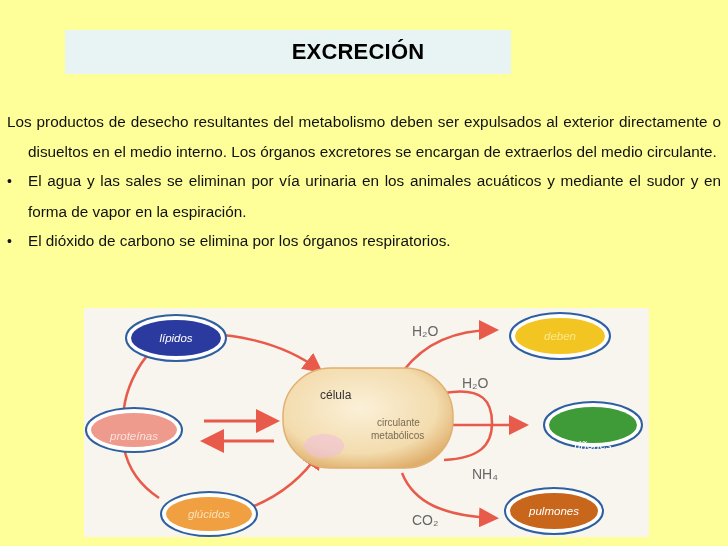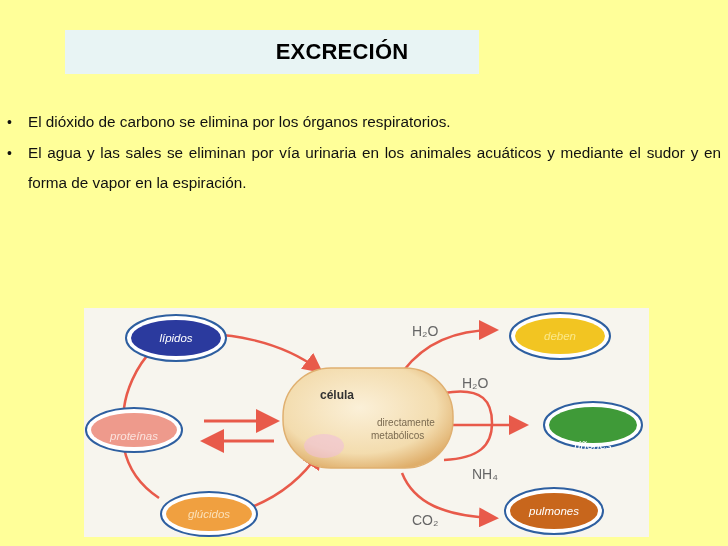--- a/index.html
+++ b/index.html
@@ -2,21 +2,21 @@
 <html><head>
 <meta charset="utf-8">
 <style>
   html, body { margin:0; padding:0; }
   body {
     width:728px; height:546px; overflow:hidden; position:relative;
     background:#ffff99;
     font-family:"Liberation Sans", sans-serif;
   }
   .title-box {
-    position:absolute; left:65px; top:30px; width:414px; height:44px;
+    position:absolute; left:65px; top:30px; width:446px; height:44px;
     background:#e8f4f4;
     display:flex; align-items:center; justify-content:center;
   }
   .title-box h1 {
     margin:0; font-size:22px; font-weight:bold; color:#000;
     letter-spacing:0.2px; position:relative; left:70px;
   }
   .body-text {
     position:absolute; left:7px; top:107px; width:714px;
     font-size:15.3px; color:#111; line-height:29.5px;
@@ -27,33 +27,34 @@
   .diagram {
     position:absolute; left:84px; top:308px; width:565px; height:229px;
     background:#f7f5ee;
   }
   .diagram svg { position:absolute; left:0; top:0; }
   .oval-label {
     position:absolute; font-size:11.5px; color:#fff; text-align:center;
     transform:translate(-50%,-50%); white-space:nowrap;font-style:italic;
   }
   .lbl { position:absolute; font-size:14px; color:#666; white-space:nowrap; }
-  .cell-title { position:absolute; font-size:12px; color:#333; font-weight:bold; }
+  .cell-title { position:absolute; font-size:12px; color:#333; font-weight:normal; }
   .cell-sub { position:absolute; font-size:10px; color:#7a6a50; line-height:13px; text-align:left; }
 </style>
 </head>
 <body>
 
 <div class="title-box">
   <h1>EXCRECIÓN</h1>
 </div>
 
 <div class="body-text">
+  <p class="para">Los productos de desecho resultantes del metabolismo deben ser expulsados al exterior directamente o disueltos en el medio interno. Los órganos excretores se encargan de extraerlos del medio circulante.</p>
+  <p class="bullet"><span class="dot">•</span><span>El agua y las sales se eliminan por vía urinaria en los animales acuáticos y mediante el sudor y en forma de vapor en la espiración.</span></p>
   <p class="bullet"><span class="dot">•</span><span>El dióxido de carbono se elimina por los órganos respiratorios.</span></p>
-  <p class="bullet"><span class="dot">•</span><span>El agua y las sales se eliminan por vía urinaria en los animales acuáticos y mediante el sudor y en forma de vapor en la espiración.</span></p>
 </div>
 
 <div class="diagram">
   <svg width="565" height="229" viewBox="0 0 565 229">
     <defs>
       <marker id="ah" markerWidth="8" markerHeight="8" refX="6" refY="4" orient="auto">
         <path d="M0,0 L8,4 L0,8 z" fill="#e85a4a"></path>
       </marker>
       <radialGradient id="cellg" cx="45%" cy="40%" r="65%">
         <stop offset="0%" stop-color="#fbf0d8"></stop>
@@ -91,21 +92,21 @@
     <ellipse cx="509" cy="117" rx="44" ry="18" fill="#3f9a38"></ellipse>
     <ellipse cx="470" cy="203" rx="49" ry="23" fill="#fff" stroke="#2e5fa0" stroke-width="2"></ellipse>
     <ellipse cx="470" cy="203" rx="44" ry="18" fill="#c8661c"></ellipse>
   </svg>
 
   <span class="oval-label" style="left:92px;top:30px;">lípidos</span>
   <span class="oval-label" style="left:50px;top:128px;color:#fbe3de;">proteínas</span>
   <span class="oval-label" style="left:125px;top:206px;color:#fbe0b8;">glúcidos</span>
 
   <span class="cell-title" style="left:236px;top:80px;">célula</span>
-  <span class="cell-sub" style="left:293px;top:108px;">directamente</span>
+  <span class="cell-sub" style="left:293px;top:108px;">circulante</span>
   <span class="cell-sub" style="left:287px;top:121px;">metabólicos</span>
 
   <span class="lbl" style="left:328px;top:15px;">H₂O</span>
   <span class="lbl" style="left:378px;top:67px;">H₂O</span>
   <span class="lbl" style="left:388px;top:158px;">NH₄</span>
   <span class="lbl" style="left:328px;top:204px;">CO₂</span>
 
   <span class="oval-label" style="left:476px;top:28px;color:#fbe88a;">deben</span>
   <span class="oval-label" style="left:509px;top:117px;margin-top:20px;">riñones</span>
   <span class="oval-label" style="left:470px;top:203px;">pulmones</span>

